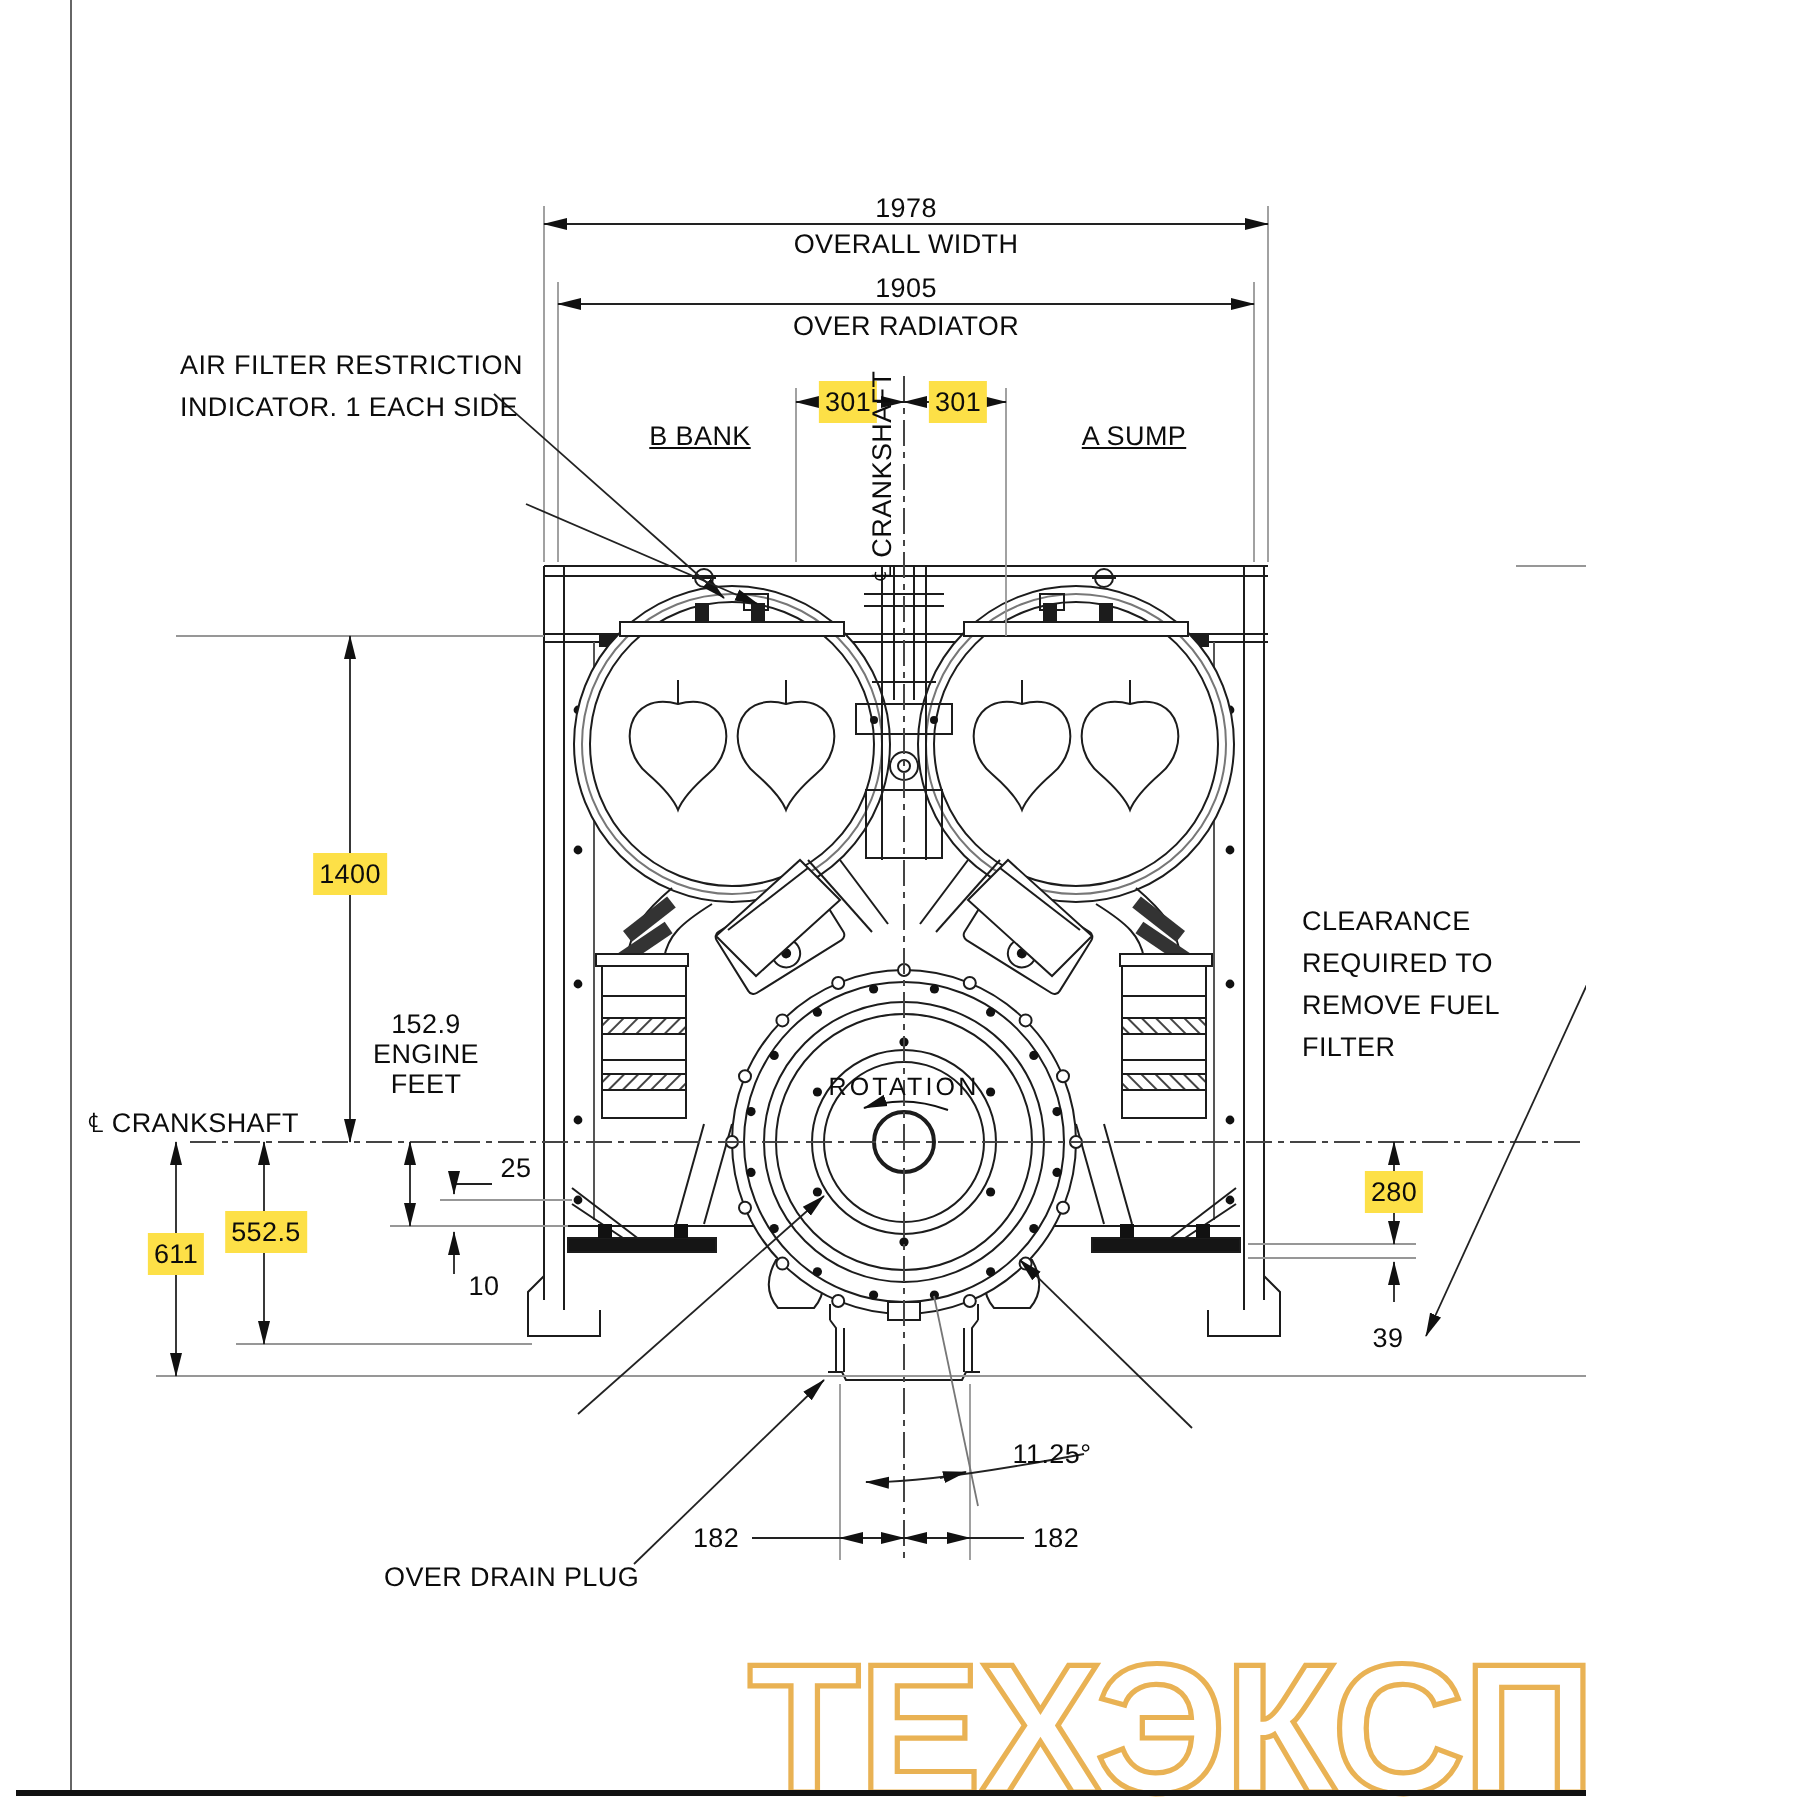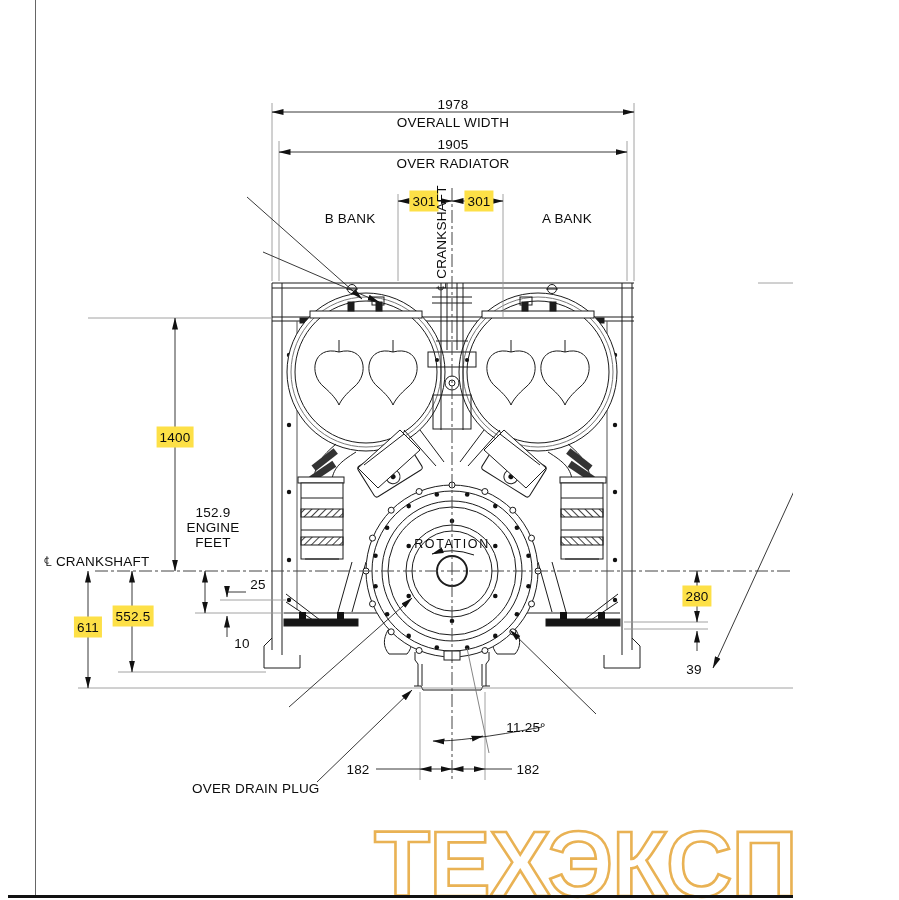--- a/index.html
+++ b/index.html
@@ -2,21 +2,21 @@
 <html><head>
 <meta charset="utf-8">
 <style>
   html,body{margin:0;padding:0;background:#fff;}
   #canvas{position:relative;width:793px;height:900px;background:#fff;overflow:hidden;
           font-family:"Liberation Sans",sans-serif;color:#0c0c0c;}
   #art{position:absolute;left:0;top:0;}
   .t{position:absolute;font-size:13.5px;letter-spacing:.2px;white-space:pre-line;line-height:21px;}
   .c{transform:translate(-50%,-50%);text-align:center;}
   .bg{background:#fde047;padding:0 3px;}
-  .u{}
+  .u{text-decoration:underline;}
   .rot{transform:translate(-50%,-50%) rotate(-90deg);transform-origin:center;white-space:nowrap;}
   .lh15{line-height:15px;}
   .lh24{line-height:24px;}
   .ls2{letter-spacing:1.6px;font-size:12.5px;}
   .wm{position:absolute;left:368px;top:812px;}
   #border-left{position:absolute;left:35px;top:0;width:1px;height:897px;background:#666;}
   #border-bottom{position:absolute;left:8px;top:895px;width:891px;height:3px;background:#111;}
 </style>
 </head>
 <body>
@@ -254,34 +254,38 @@
   </g>
 </svg>
 
   <div class="t c" style="left:453px;top:104px">1978</div>
   <div class="t c" style="left:453px;top:122px">OVERALL WIDTH</div>
   <div class="t c" style="left:453px;top:144px">1905</div>
   <div class="t c" style="left:453px;top:163px">OVER RADIATOR</div>
   <div class="t c bg" style="left:424px;top:201px">301</div>
   <div class="t c bg" style="left:479px;top:201px">301</div>
   <div class="t c u" style="left:350px;top:218px">B BANK</div>
-  <div class="t c u" style="left:567px;top:218px">A BANK</div>
+  <div class="t c u" style="left:567px;top:218px">A SUMP</div>
   <div class="t rot" style="left:441px;top:238px">℄ CRANKSHAFT</div>
+  <div class="t" style="left:90px;top:172px">AIR FILTER RESTRICTION
+INDICATOR. 1 EACH SIDE</div>
   <div class="t c bg" style="left:175px;top:437px">1400</div>
   <div class="t" style="left:44px;top:551px">℄ CRANKSHAFT</div>
   <div class="t c lh15" style="left:213px;top:527px">152.9
 ENGINE
 FEET</div>
   <div class="t c" style="left:258px;top:584px">25</div>
   <div class="t c" style="left:242px;top:643px">10</div>
   <div class="t c bg" style="left:133px;top:616px">552.5</div>
   <div class="t c bg" style="left:88px;top:627px">611</div>
   <div class="t c bg" style="left:697px;top:596px">280</div>
   <div class="t c" style="left:694px;top:669px">39</div>
   <div class="t c bg" style="left:810px;top:624px">305</div>
+  <div class="t" style="left:651px;top:450px">CLEARANCE REQUIRED TO
+REMOVE FUEL FILTER</div>
   <div class="t c ls2" style="left:452px;top:544px">ROTATION</div>
   <div class="t" style="left:192px;top:778px">OVER DRAIN PLUG</div>
   <div class="t c" style="left:358px;top:769px">182</div>
   <div class="t c" style="left:528px;top:769px">182</div>
   <div class="t c" style="left:526px;top:727px">11.25°</div>
 
   <svg class="wm" width="531" height="88">
     <text x="6" y="84" font-family="Liberation Sans, sans-serif" font-weight="bold" font-size="92" letter-spacing="-1" fill="none" stroke-width="2.6" stroke="#E9B254">ТЕХЭКСПО</text>
     <text x="498" y="36" font-family="Liberation Sans, sans-serif" font-weight="bold" font-size="40" fill="none" stroke-width="1.6" stroke="#E9B254">®</text>
   </svg>

